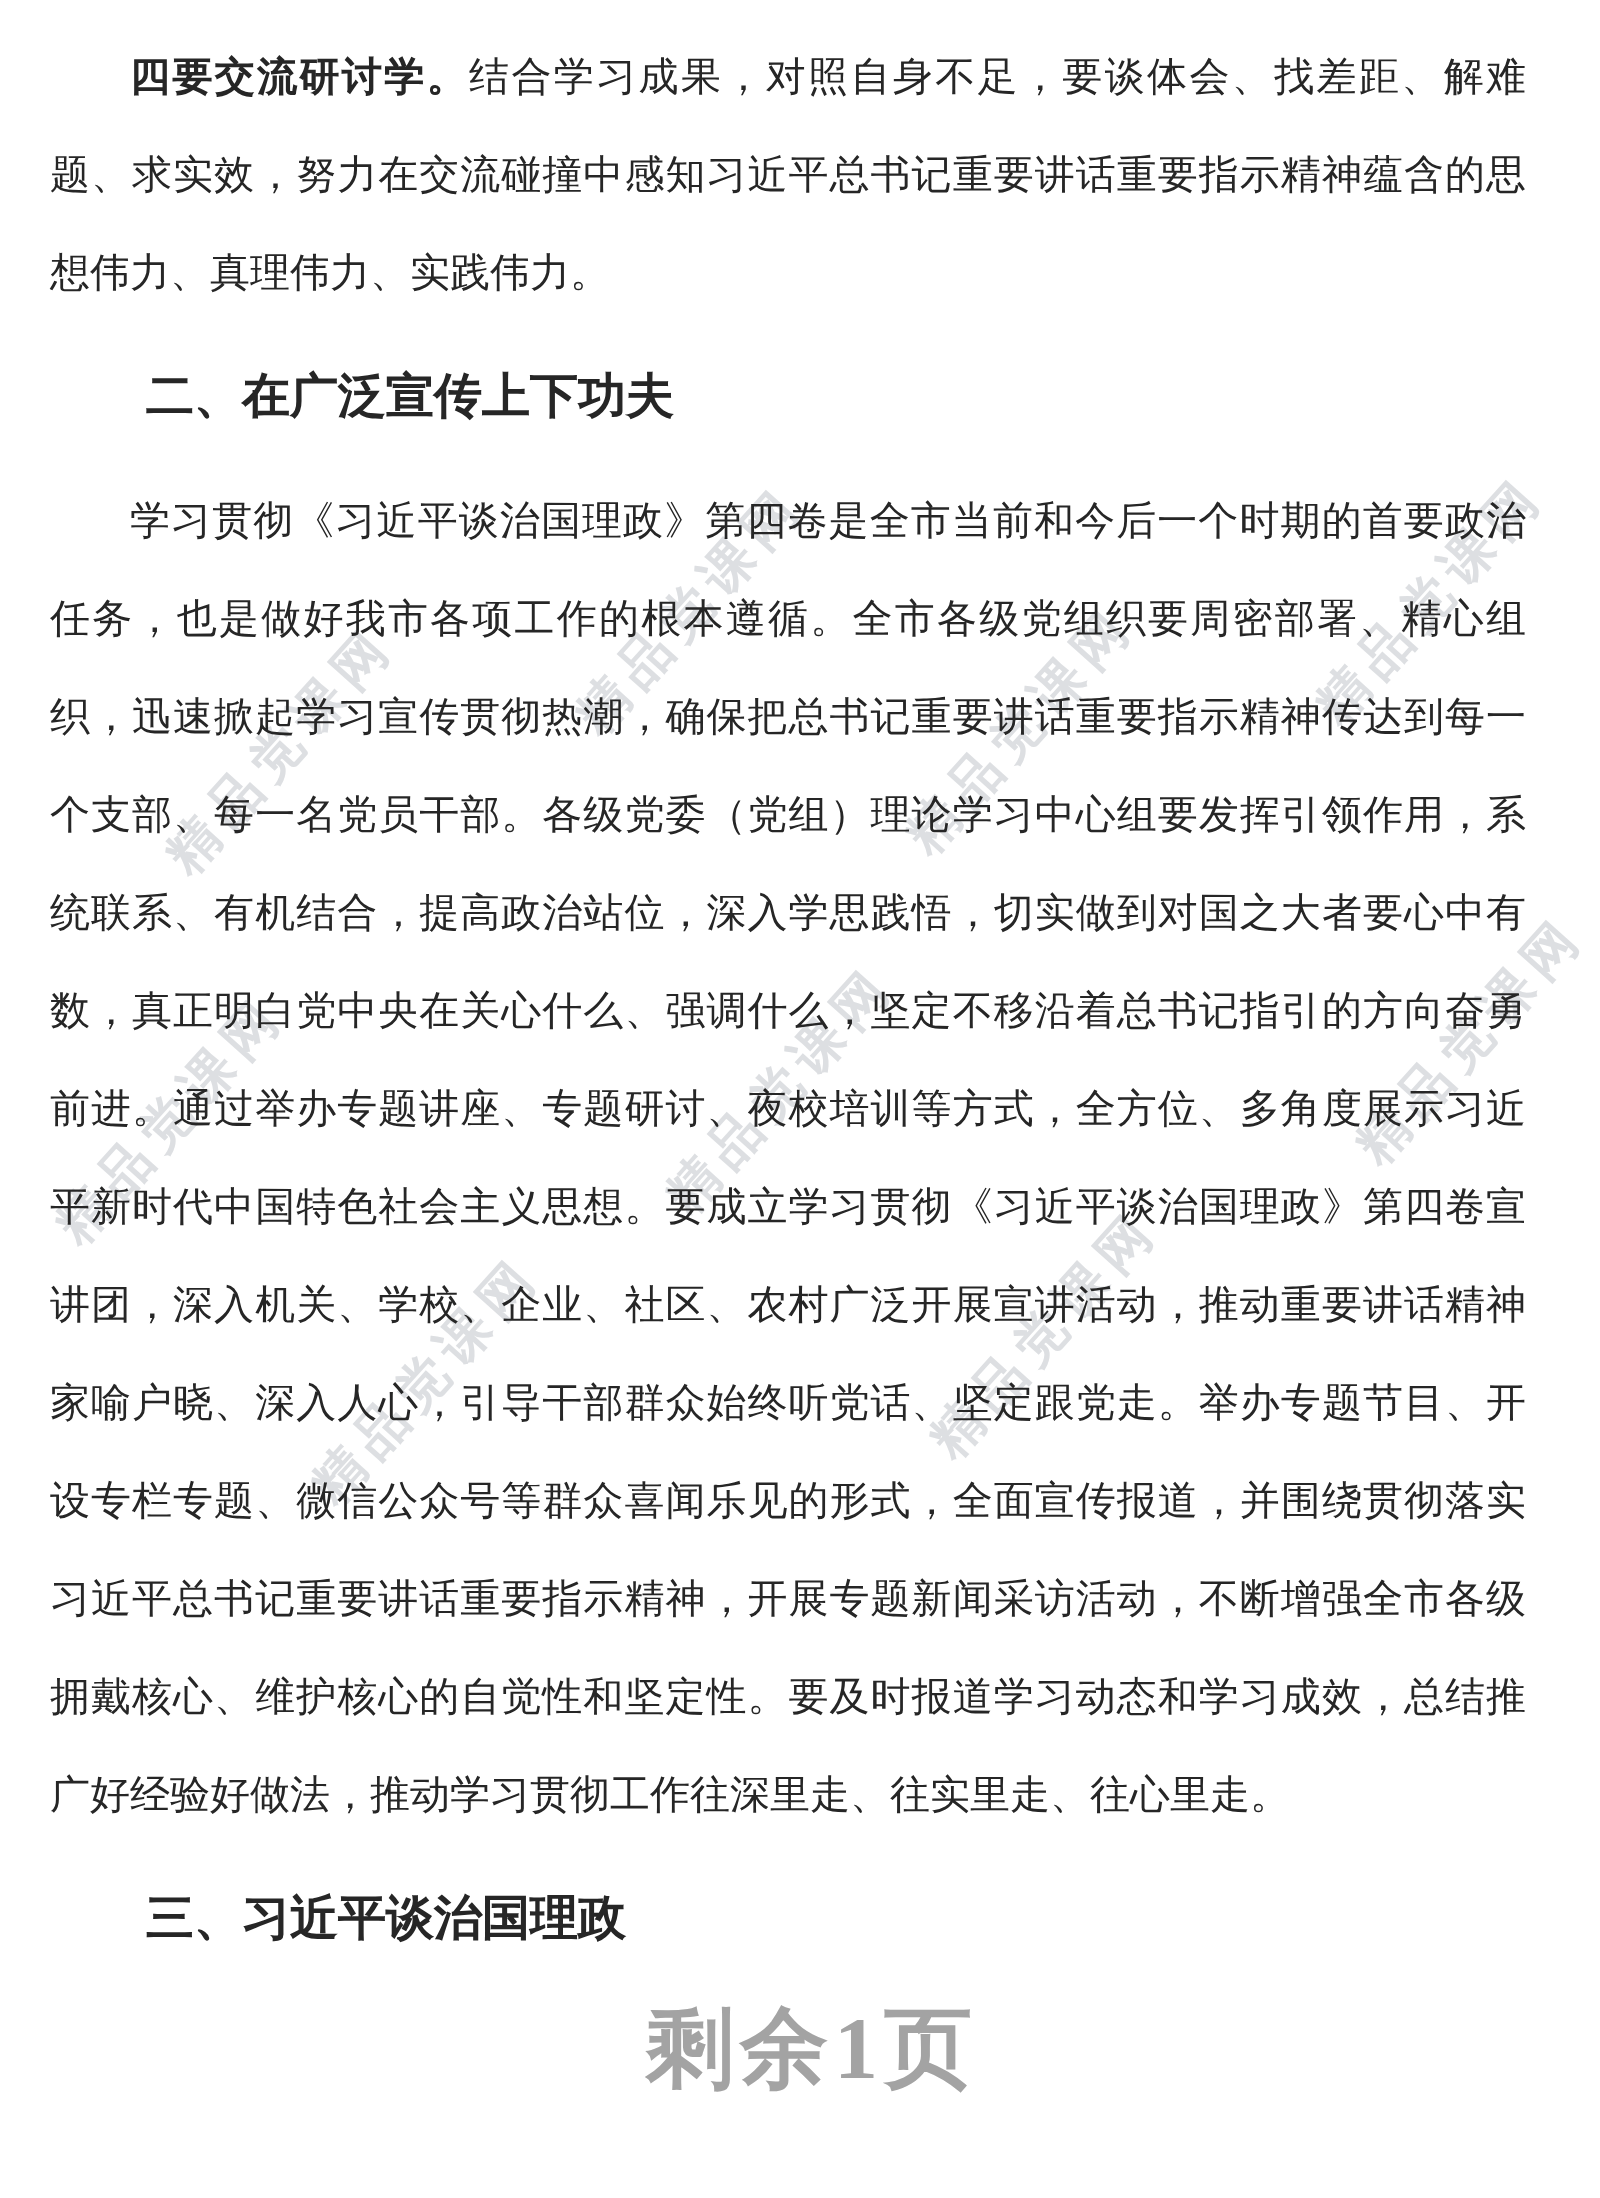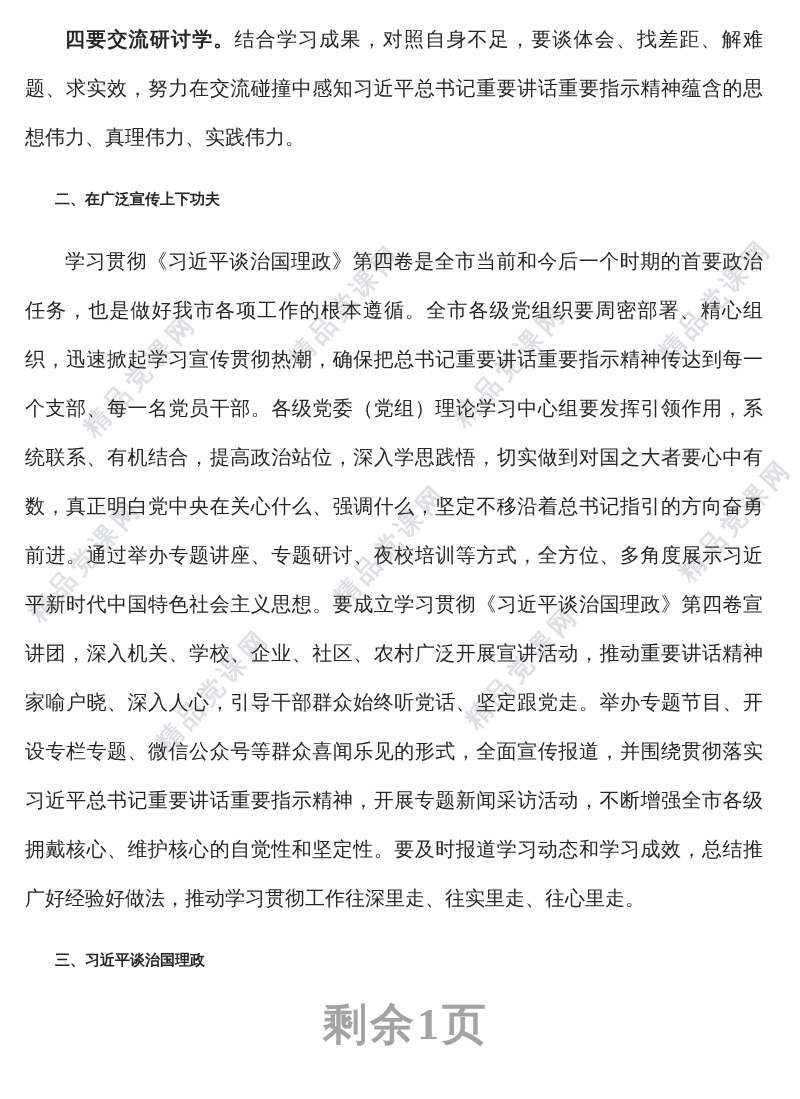--- a/index.html
+++ b/index.html
@@ -37,21 +37,21 @@
   .par {
     margin: 0 0 13px 0;
     font-size: 20px;
     line-height: 49px;
     text-align: justify;
     text-indent: 2em;
   }
   .par strong { font-weight: bold; color: var(--text-color, #1c1c1c); }
   .heading {
     margin: 0 0 13px 0;
-    font-size: 15px;
+    font-size: 24px;
     line-height: 49px;
     font-weight: bold;
     text-indent: 2em;
     color: var(--text-color, #1c1c1c);
   }
   
   .footer-banner {
     position: absolute;
     left: 0;
     right: 0;

